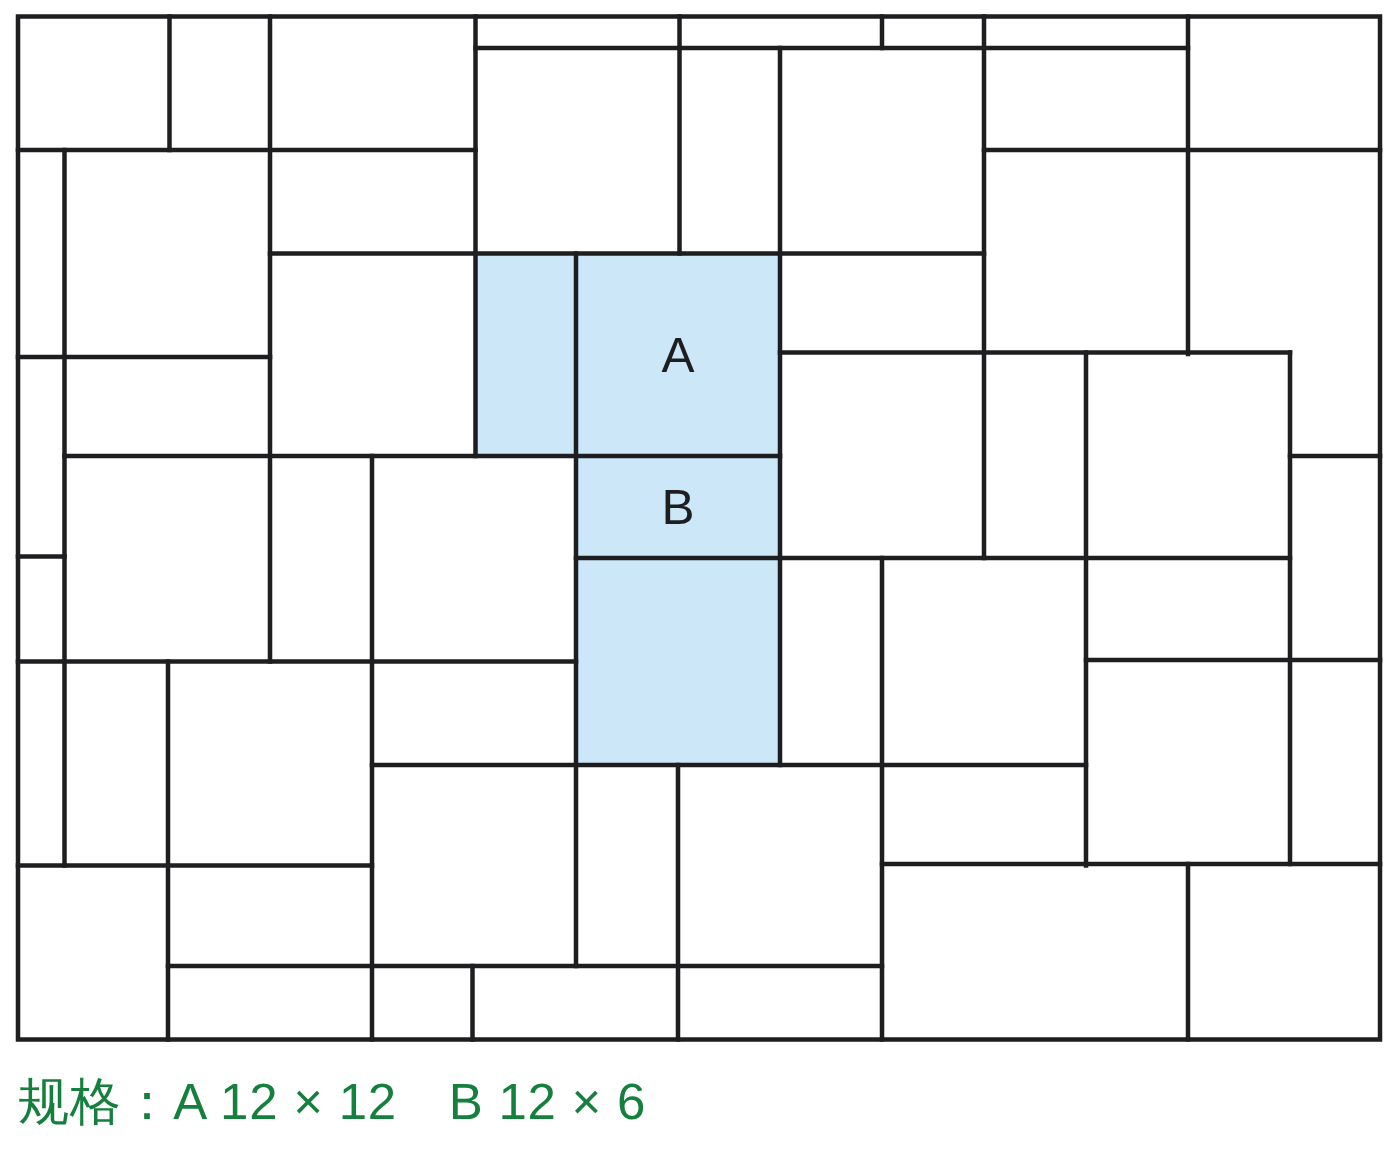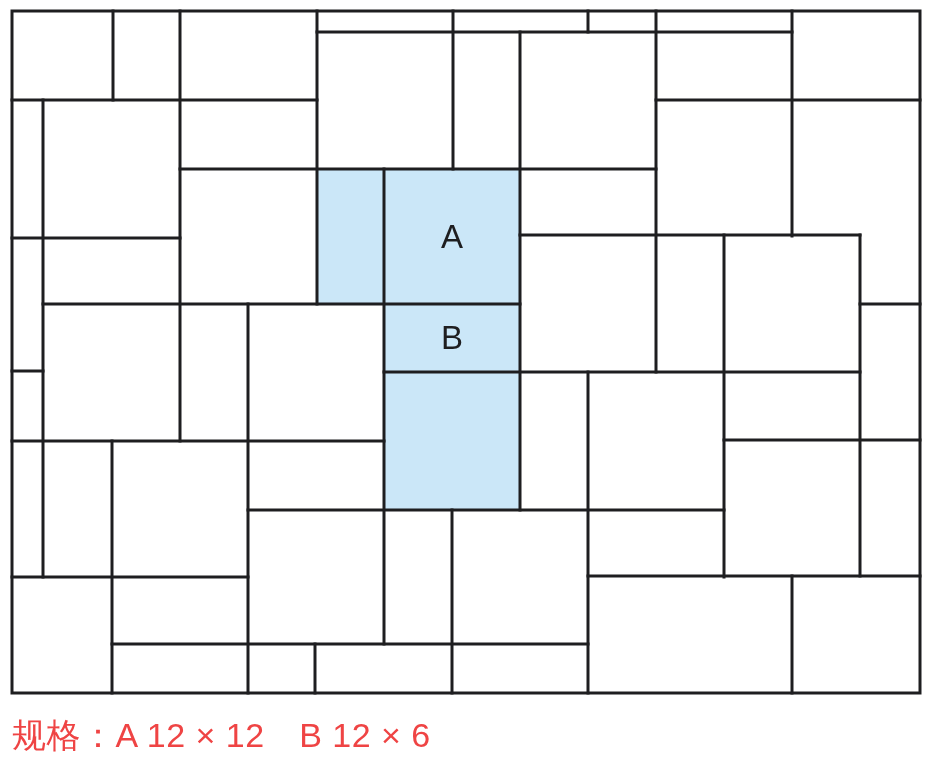--- a/index.html
+++ b/index.html
@@ -20,21 +20,21 @@
     left: 0;
     top: 0;
   }
   .caption {
     position: absolute;
     left: 12px;
     top: 714px;
     font-size: 34px;
     line-height: 1.25;
     letter-spacing: 0.5px;
-    color: #ef4444;
+    color: #15803d;
     white-space: nowrap;
   }
 </style>
 </head>
 <body>
 
 <div class="figure">
   <svg id="tile-svg" width="928" height="700" viewBox="0 0 928 700">
       <rect x="317" y="169" width="67" height="135" fill="#cbe7f8"></rect>
       <rect x="384" y="169" width="136" height="135" fill="#cbe7f8"></rect>

